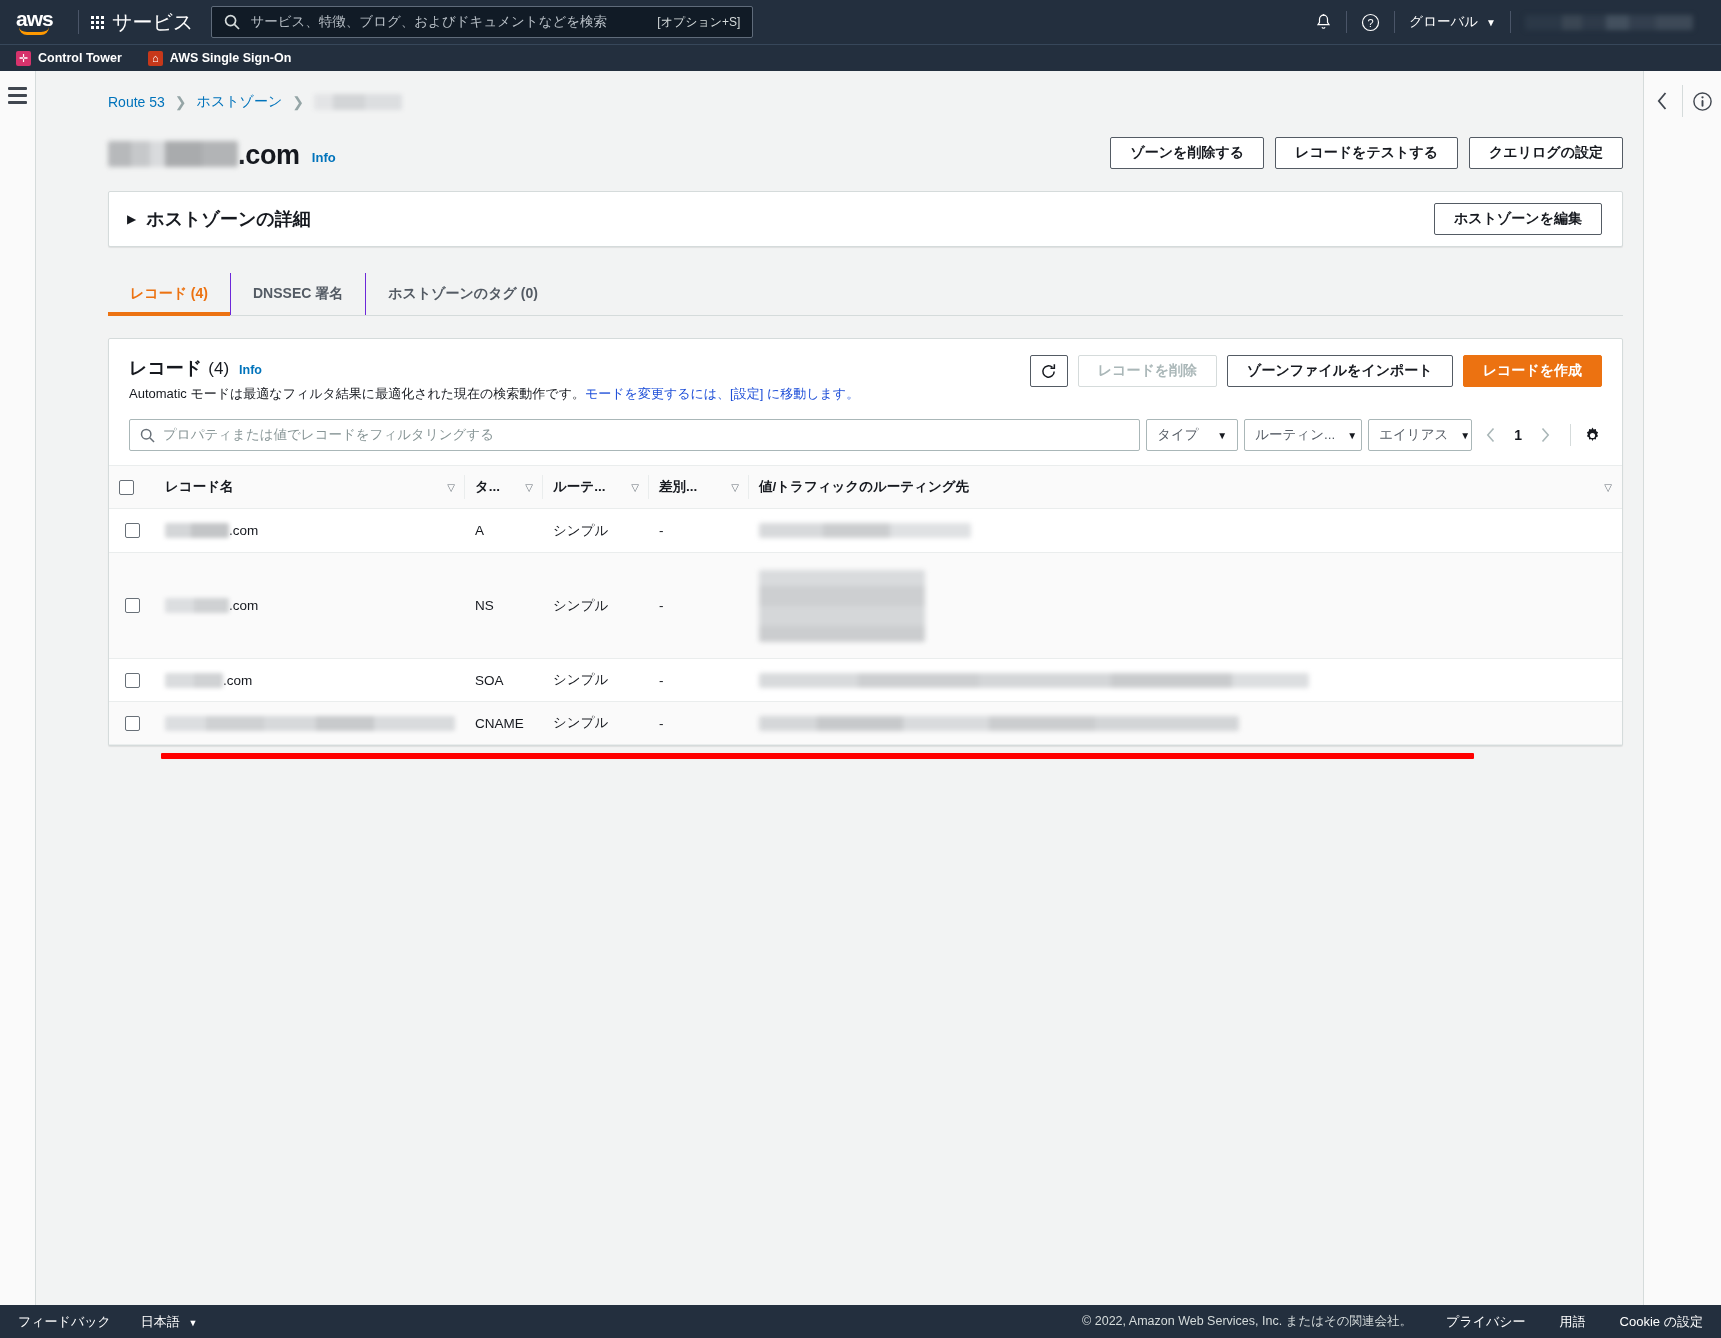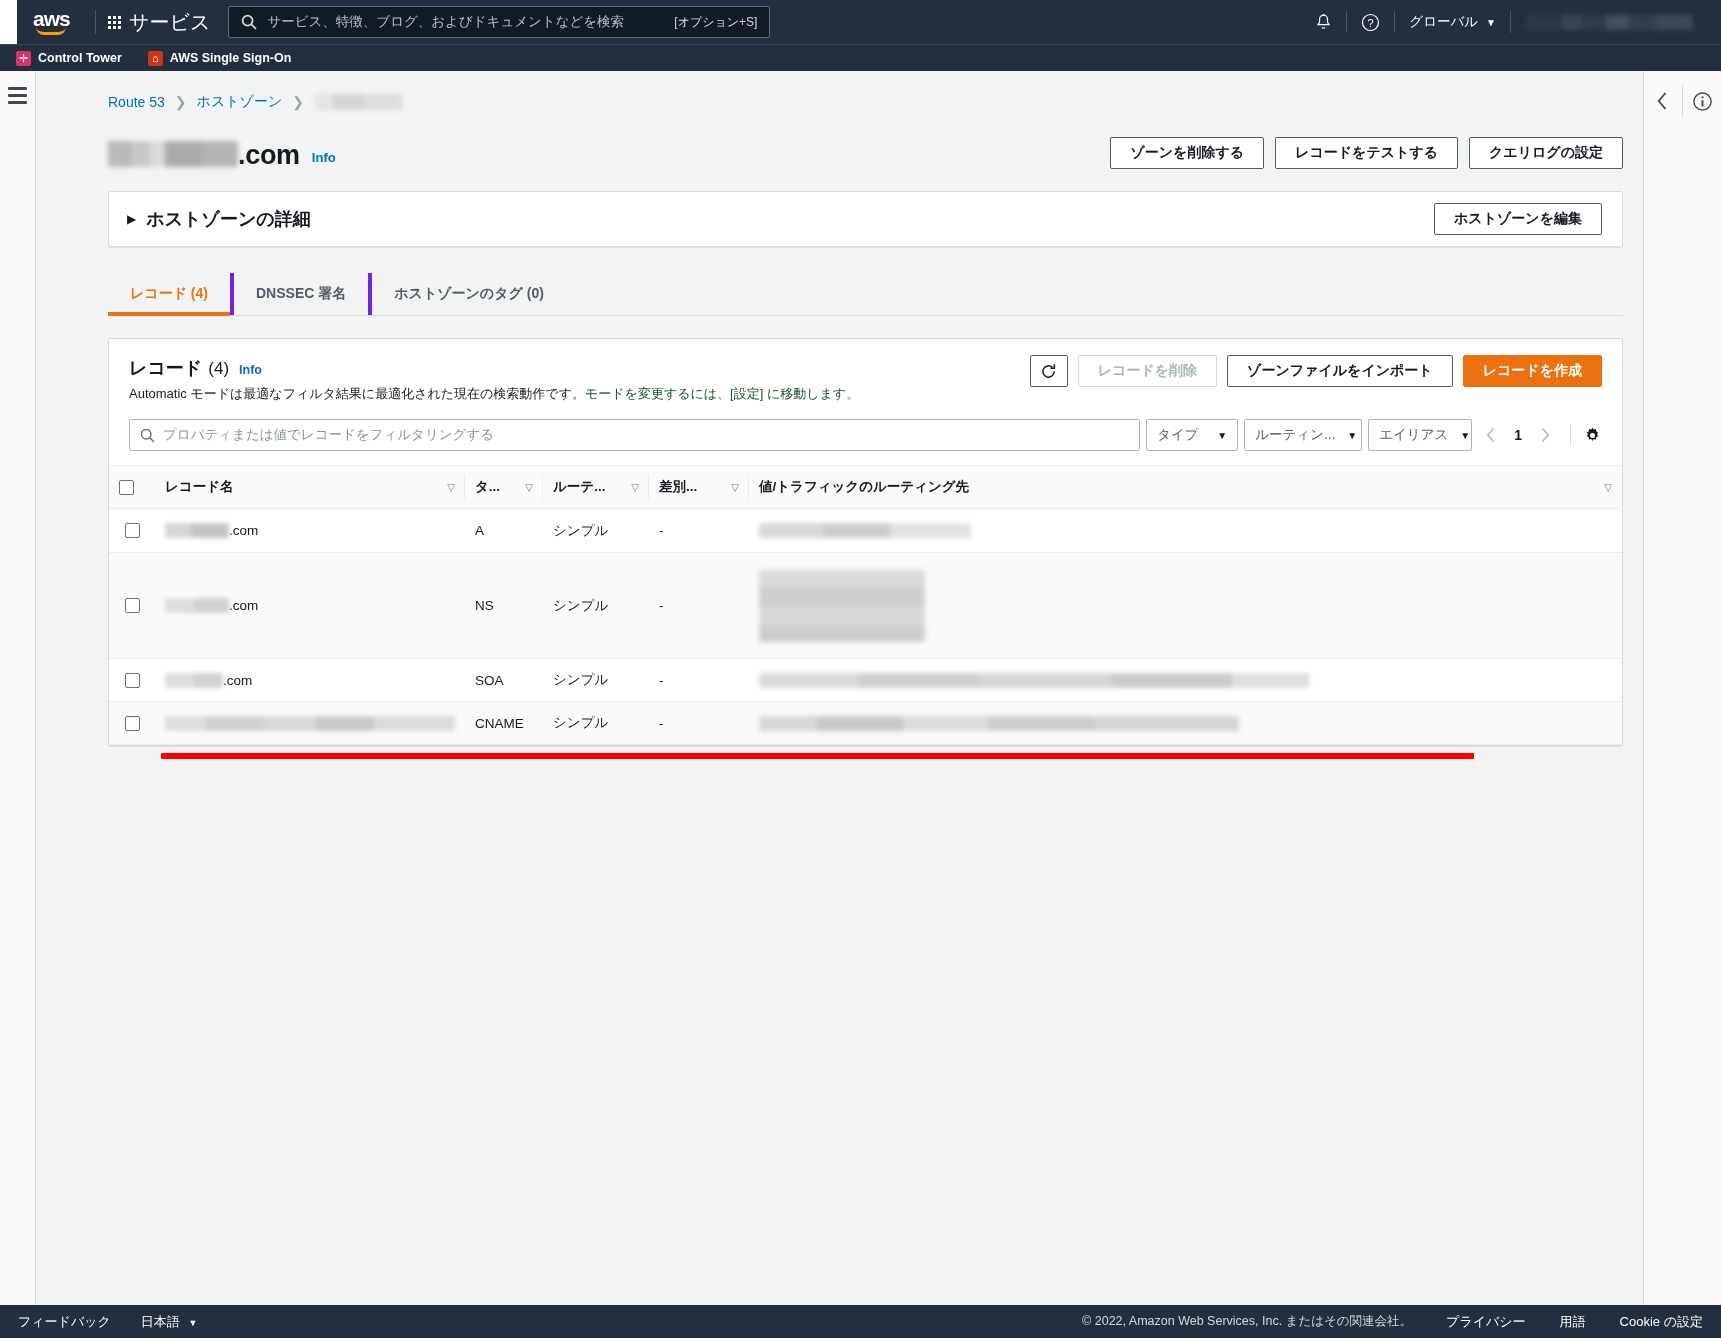--- a/index.html
+++ b/index.html
@@ -12,21 +12,20 @@
     font-family: "Liberation Sans", "DejaVu Sans", sans-serif;
     -webkit-font-smoothing: antialiased;
   }
   .page { position: relative; width: 1721px; height: 1338px; background: #ffffff; }
 
   
   .topnav {
     height: 44px; background: #232f3e; color: #fff;
     display: flex; align-items: center; padding: 0 14px 0 16px;
     position: relative;
-    margin-left: 17px;
   }
   .aws-logo { width: 44px; height: 28px; position: relative; margin-right: 6px; flex: none; }
   .aws-logo .txt {
     font-size: 21px; font-weight: 700; letter-spacing: -1px;
     color: #fff; line-height: 1;
   }
   .aws-logo .smile {
     position: absolute; left: 3px; bottom: 1px; width: 30px; height: 8px;
     border-bottom: 3px solid #ff9900; border-radius: 0 0 16px 16px;
   }
@@ -116,40 +115,40 @@
     display: flex; align-items: center; height: 56px; padding: 0 20px 0 18px;
   }
   .panel .caret { color: #16191f; font-size: 12px; margin-right: 10px; }
   .panel .ptitle { font-size: 18px; font-weight: 700; color: #16191f; }
   .panel .pright { margin-left: auto; }
 
   
   .tabs { display: flex; align-items: stretch; margin: 26px 0 0 52px; border-bottom: 1px solid #d5dbdb; }
   .tab {
     padding: 12px 22px 12px 22px; font-size: 14px; font-weight: 700; color: #545b64;
-    cursor: pointer; position: relative; border-right: 4px solid #6d28d9;
+    cursor: pointer; position: relative; border-right: 1px solid #6d28d9;
   }
   .tab:last-child { border-right: none; }
   .tab.active { color: #ec7211; }
   .tab.active::after {
     content: ""; position: absolute; left: 0; right: 0; bottom: -1px; height: 4px; background: #ec7211;
   }
 
   
   .card {
     margin: 22px 0 0 52px; background: #fff; border: 1px solid #d5dbdb; border-radius: 2px;
     box-shadow: 0 1px 1px rgba(0,0,0,.08); padding-bottom: 0; position: relative;
   }
   .card-head { display: flex; align-items: flex-start; padding: 16px 20px 12px 20px; }
   .ch-left { padding-top: 1px; }
   .ch-title { font-size: 18px; font-weight: 700; color: #16191f; display: flex; align-items: baseline; }
   .ch-count { font-weight: 400; margin-left: 6px; color: #16191f; font-size: 17px; }
   .ch-info { color: #0073bb; font-size: 12.5px; font-weight: 700; margin-left: 10px; cursor: pointer; }
   .ch-desc { font-size: 13px; color: #16191f; margin-top: 5px; }
-  .ch-desc a { color: #14532d; text-decoration: none; cursor: pointer; }
+  .ch-desc a { color: #1d4ed8; text-decoration: none; cursor: pointer; }
   .ch-actions { margin-left: auto; display: flex; gap: 10px; align-items: flex-start; }
 
   
   .filter-row { display: flex; align-items: center; padding: 4px 20px 14px 20px; gap: 6px; }
   .search-input {
     flex: 1 1 auto; height: 32px; border: 1px solid #aab7b8; border-radius: 2px;
     display: flex; align-items: center; padding: 0 10px; background: #fff; min-width: 0;
   }
   .search-input .ph { color: #879596; font-size: 13.5px; margin-left: 8px; font-style: normal; }
   .select {

